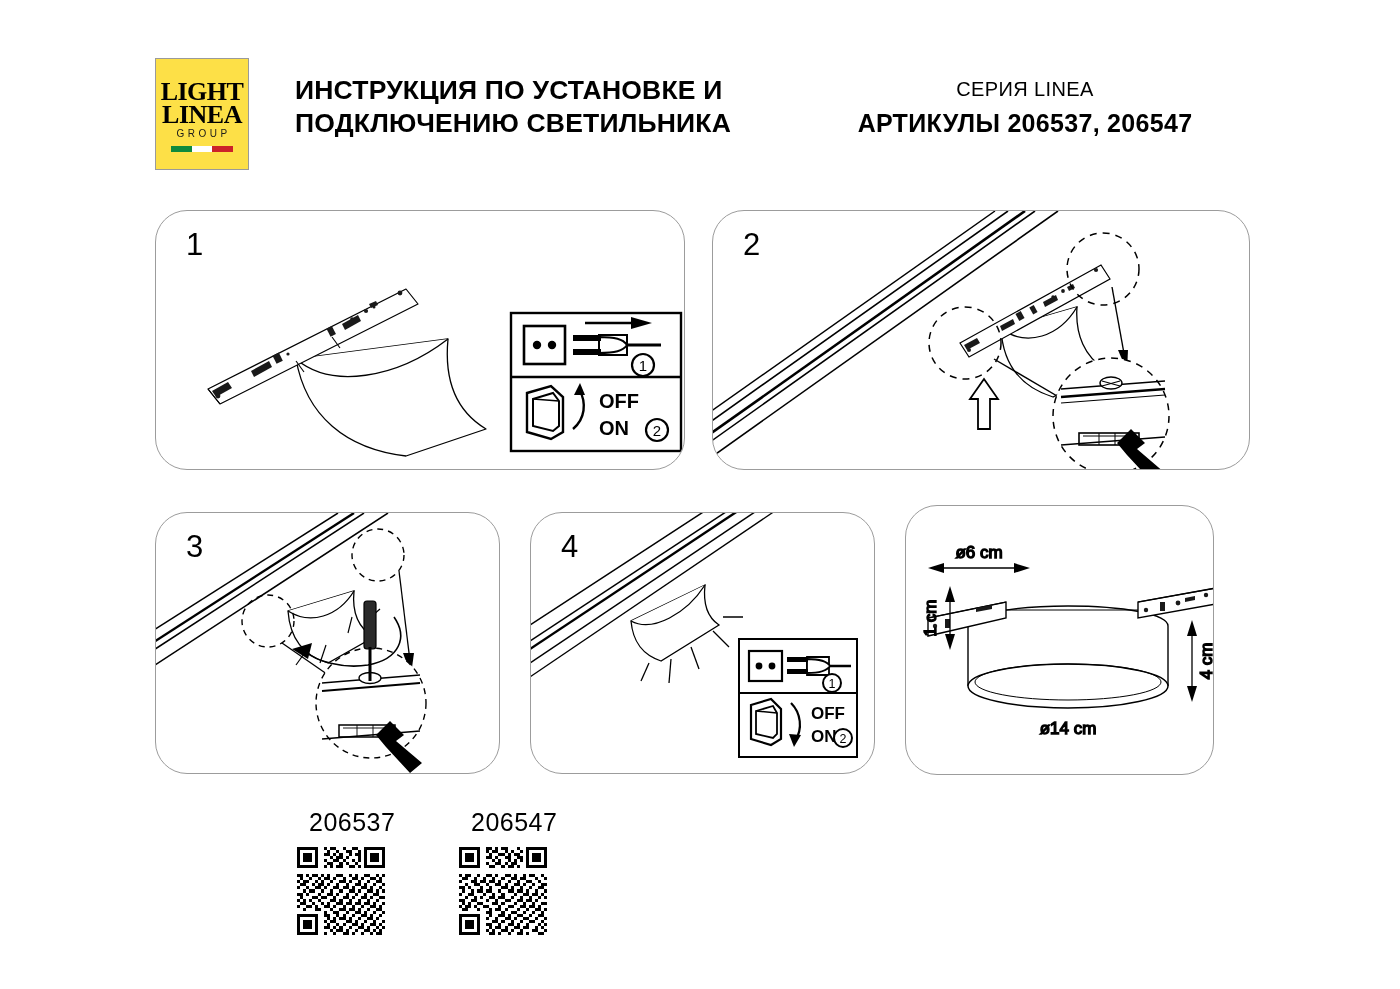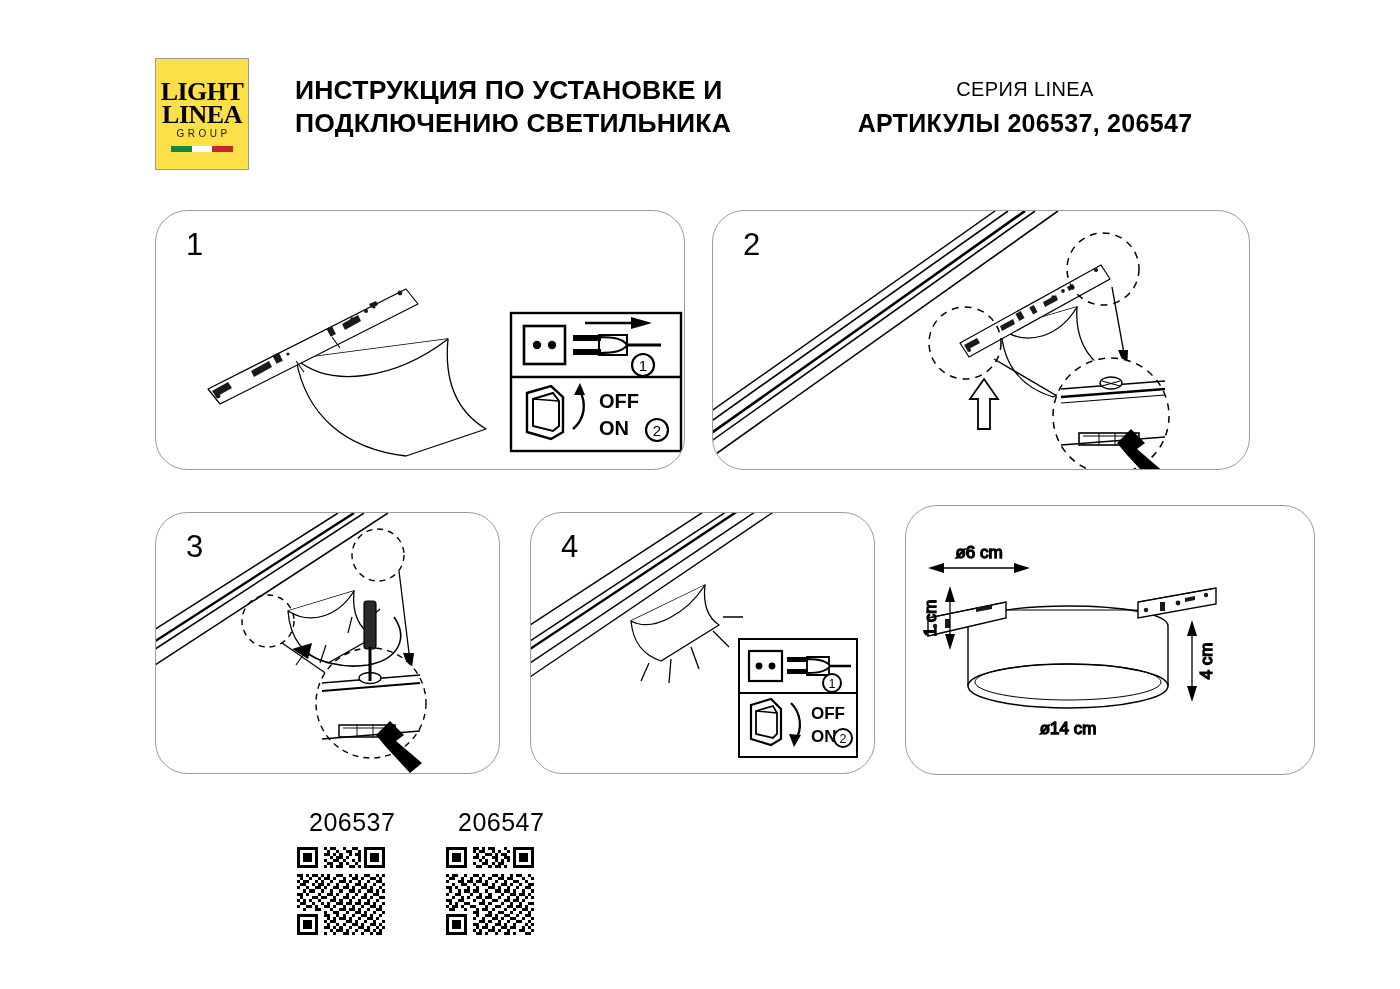--- a/index.html
+++ b/index.html
@@ -114,29 +114,29 @@
     font-size: 31px;
     font-weight: normal;
     font-family: "Liberation Sans", sans-serif;
     color: #000;
     z-index: 5;
   }
   #panel-1 { left: 155px;  top: 210px; width: 530px;  height: 260px; }
   #panel-2 { left: 712px;  top: 210px; width: 538px;  height: 260px; }
   #panel-3 { left: 155px;  top: 512px; width: 345px;  height: 262px; }
   #panel-4 { left: 530px;  top: 512px; width: 345px;  height: 262px; }
-  #panel-dim { left: 905px; top: 505px; width: 410px;  height: 270px; }
+  #panel-dim { left: 905px; top: 505px; width: 309px;  height: 270px; }
 
   .panel svg { position: absolute; left: 0; top: 0; }
 
   
   #footer { position: absolute; left: 0; top: 800px; width: 1400px; height: 160px; }
   .qr-block { position: absolute; text-align: left; }
   #qr-1 { left: 297px; top: 8px; }
-  #qr-2 { left: 446px; top: 8px; }
+  #qr-2 { left: 459px; top: 8px; }
   .qr-label {
     font-size: 25px;
     font-weight: normal;
     letter-spacing: 0.5px;
     margin-bottom: 10px;
     margin-left: 12px;
   }
   .qr-img { width: 88px; height: 88px; display: block; }
 </style>
 </head>

